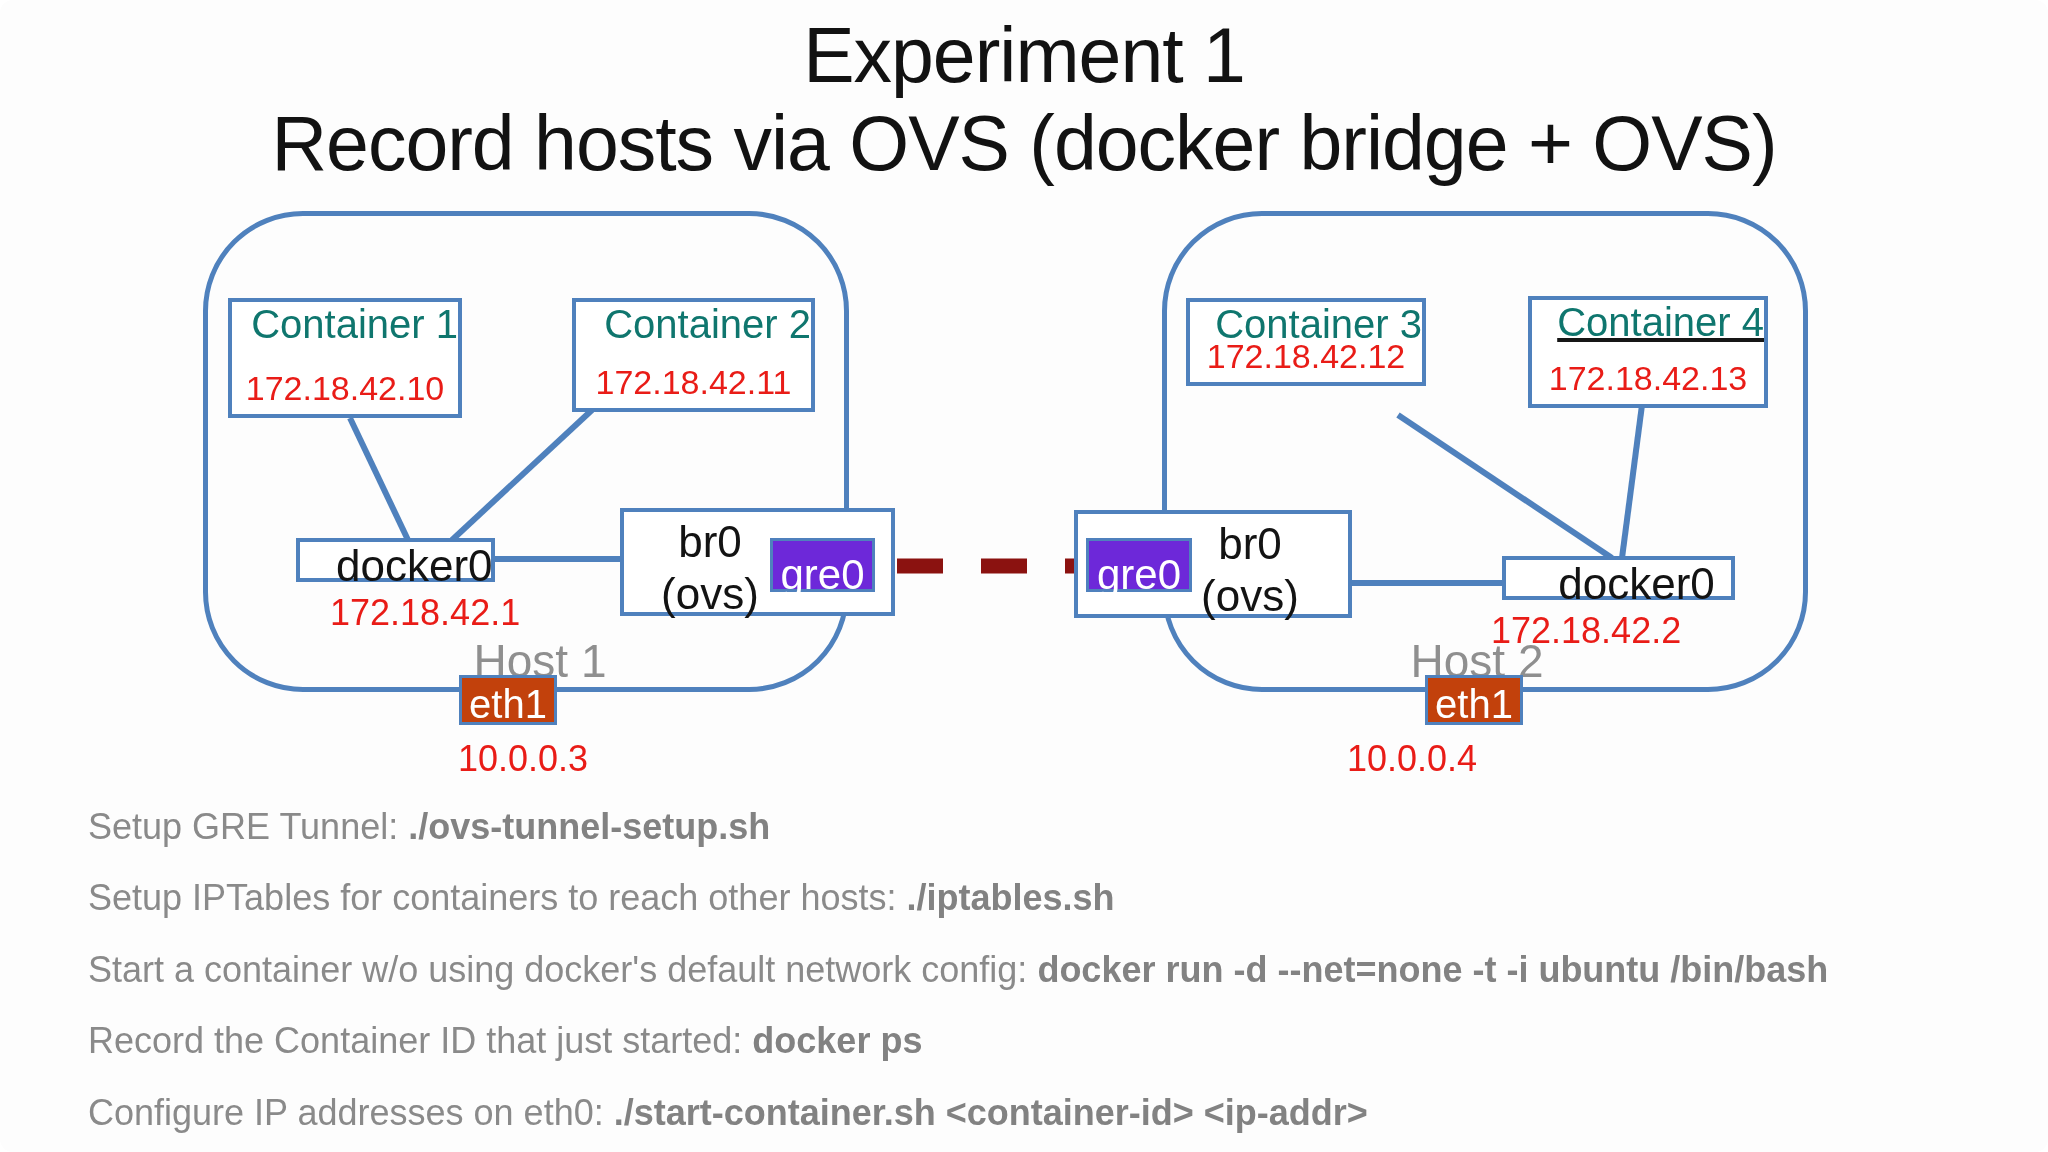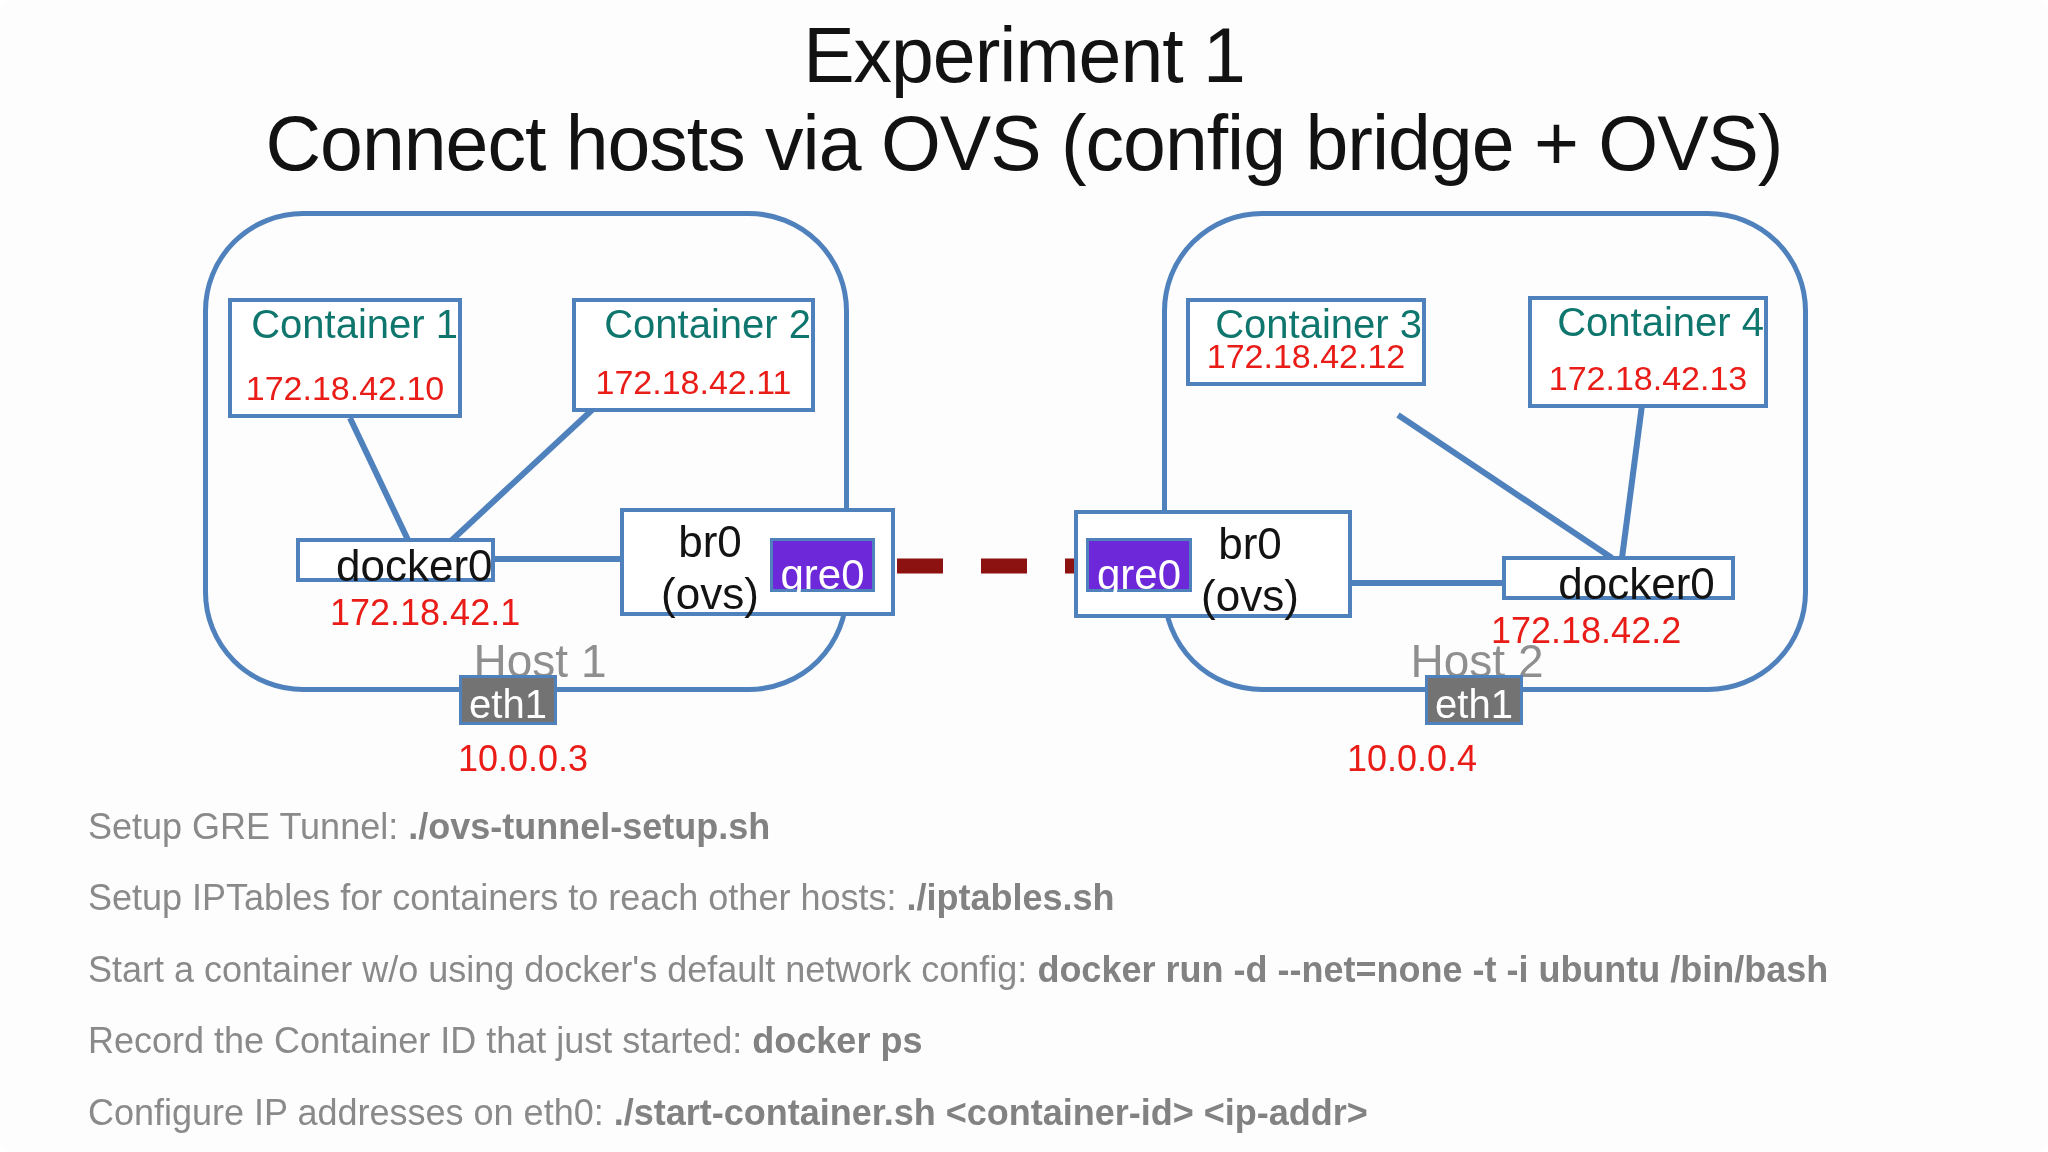--- a/index.html
+++ b/index.html
@@ -40,36 +40,36 @@
   }
   .br-text{
     text-align:center;font-size:44px;line-height:52px;color:#131313;white-space:nowrap;
   }
   .gre{
     background:#6d28d9;border:3px solid #4f81bd;box-sizing:border-box;
     color:#ffffff;font-size:42px;text-align:center;line-height:60px;
     overflow:visible;white-space:nowrap;
   }
   .eth{
-    background:#737373;border:3px solid #4f81bd;box-sizing:border-box;
+    background:#c2410c;border:3px solid #4f81bd;box-sizing:border-box;
     color:#ffffff;font-size:40px;text-align:center;line-height:52px;white-space:nowrap;
   }
   .instr{
     left:88px;font-size:36px;color:#8a8a8a;white-space:nowrap;
   }
   .instr b{font-weight:700;color:#828282;}
   svg line{stroke-linecap:butt;}
 </style>
 </head>
 <body>
 
 <div id="stage">
 
   <div class="abs title" style="top:12px;">Experiment 1</div>
-  <div class="abs title" style="top:100px;">Connect hosts via OVS (config bridge + OVS)</div>
+  <div class="abs title" style="top:100px;">Record hosts via OVS (docker bridge + OVS)</div>
 
   <div class="abs host" style="left:203px;top:211px;width:636px;height:471px;"></div>
   <div class="abs host" style="left:1162px;top:211px;width:636px;height:471px;"></div>
 
   <svg class="abs" style="left:0;top:0;" width="2048" height="1152" viewBox="0 0 2048 1152">
     <line x1="350" y1="418" x2="408" y2="540" stroke="#4f81bd" stroke-width="6"></line>
     <line x1="592" y1="410" x2="452" y2="540" stroke="#4f81bd" stroke-width="6"></line>
     <line x1="493" y1="559" x2="624" y2="559" stroke="#4f81bd" stroke-width="6"></line>
     <line x1="1398" y1="415" x2="1612" y2="558" stroke="#4f81bd" stroke-width="6"></line>
     <line x1="1642" y1="405" x2="1622" y2="558" stroke="#4f81bd" stroke-width="6"></line>
@@ -101,21 +101,21 @@
 
   <div class="abs host-label" style="left:440px;top:634px;width:200px;">Host 1</div>
 
   <div class="abs eth" style="left:459px;top:675px;width:98px;height:50px;">eth1</div>
   <div class="abs ip-red" style="left:458px;top:738px;width:200px;">10.0.0.3</div>
 
   <div class="abs nodebox" style="left:1186px;top:298px;width:240px;height:88px;">
     <span class="cont-label">Container 3</span>
     <span class="cont-ip">172.18.42.12</span>
   </div>
-  <div class="abs nodebox" style="left:1528px;top:296px;width:240px;height:112px;">
+  <div class="abs nodebox" style="left:1528px;top:296px;width:240px;height:112px;text-decoration:underline;">
     <span class="cont-label">Container 4</span>
     <span class="cont-ip">172.18.42.13</span>
   </div>
 
   <div class="abs nodebox" style="left:1074px;top:510px;width:278px;height:108px;">
     <div class="abs br-text" style="right:18px;top:4px;width:160px;">
       <div>br0</div>
       <div>(ovs)</div>
     </div>
   </div>

